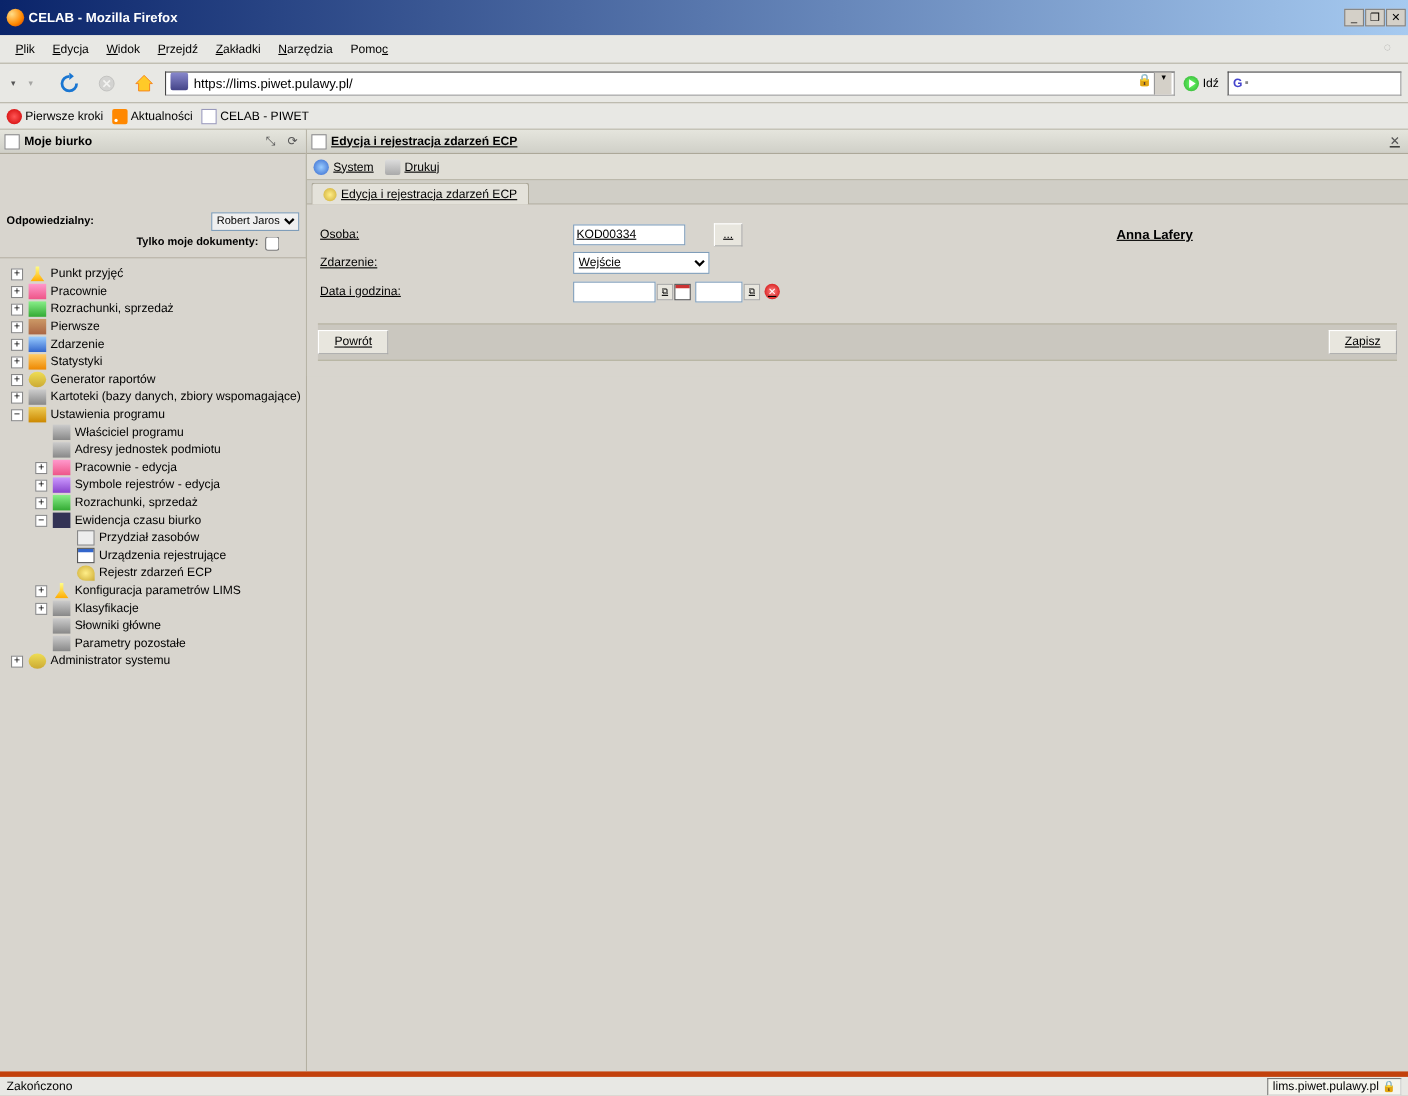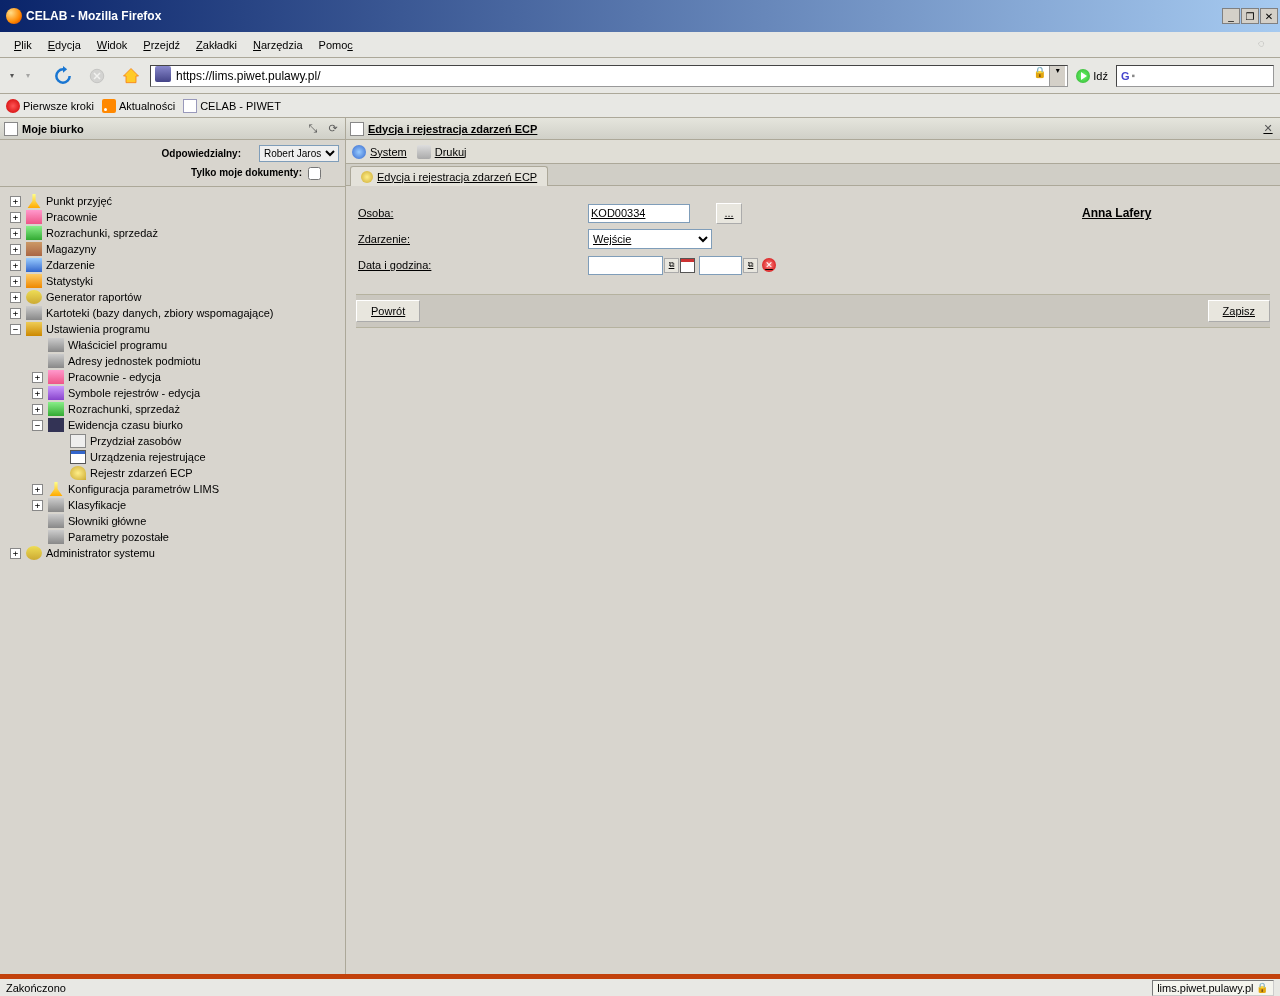--- a/index.html
+++ b/index.html
@@ -39,27 +39,27 @@
 .bookbar { height: 24px; background: #e8e8e4; border-bottom: 1px solid #aca899; display: flex; align-items: center; padding: 0 6px; gap: 8px; }
 .bookbar .bm { display: flex; align-items: center; gap: 3px; }
 .bm .bicon { width: 14px; height: 14px; }
 .bicon.red { background: radial-gradient(#f55,#c00); border-radius: 50%; }
 .bicon.rss { background: #f80; border-radius: 2px; position: relative; }
 .bicon.rss::after { content: ""; position: absolute; left: 2px; bottom: 2px; width: 3px; height: 3px; background: #fff; border-radius: 50%; }
 .bicon.doc { background: #fff; border: 1px solid #99b; }
 
 
 .main-split { flex: 1; display: flex; min-height: 0; }
-.sidebar { width: 346px; background: #d8d5ce; border-right: 1px solid #aca899; display: flex; flex-direction: column; }
+.sidebar { width: 279px; background: #d8d5ce; border-right: 1px solid #aca899; display: flex; flex-direction: column; }
 .panel-title { height: 22px; background: linear-gradient(#e5e5dd, #d0d0c8); border-bottom: 1px solid #aca899; display: flex; align-items: center; padding: 0 4px; gap: 4px; }
 .panel-title .ticon { width: 14px; height: 14px; background: #fff; border: 1px solid #888; }
 .panel-title .pt-text { flex: 1; font-weight: bold; }
 .panel-title .pact { width: 16px; height: 16px; display: flex; align-items: center; justify-content: center; color: #555; }
 
-.resp-row { display: flex; align-items: center; justify-content: flex-end; padding: 5px 6px 3px; gap: 18px; }
+.resp-row { display: flex; align-items: center; justify-content: space-between; padding: 5px 6px 3px; gap: 18px; margin-top: 48px; }
 .resp-row label { font-weight: bold; font-size: 10px; }
 .resp-row select { width: 80px; height: 17px; font-size: 10px; border: 1px solid #7f9db9; }
 .only-row { display: flex; justify-content: flex-end; padding: 2px 6px 6px; gap: 6px; border-bottom: 1px solid #aca899; }
 .only-row label { font-weight: bold; font-size: 10px; }
 .only-row input { width: 13px; height: 13px; margin-right: 18px; }
 
 .tree { flex: 1; overflow: auto; background: #d8d5ce; padding: 6px 2px; }
 .tree-node { display: flex; align-items: center; height: 16px; white-space: nowrap; }
 .tree-node .tw { width: 11px; height: 11px; border: 1px solid #888; background: #fff; font-size: 9px; line-height: 9px; text-align: center; margin-right: 2px; color: #000; font-family: monospace; }
 .tree-node .tw.blank { border: none; background: transparent; }
@@ -238,21 +238,21 @@
           <span class="nlabel">Pracownie</span>
         </div>
       <div class="tree-node ind1">
           <span class="tw">+</span>
           <span class="nicon ic-green"></span>
           <span class="nlabel">Rozrachunki, sprzedaż</span>
         </div>
       <div class="tree-node ind1">
           <span class="tw">+</span>
           <span class="nicon ic-book"></span>
-          <span class="nlabel">Magazyny</span>
+          <span class="nlabel">Pierwsze</span>
         </div>
       <div class="tree-node ind1">
           <span class="tw">+</span>
           <span class="nicon ic-blue"></span>
           <span class="nlabel">Zdarzenie</span>
         </div>
       <div class="tree-node ind1">
           <span class="tw">+</span>
           <span class="nicon ic-chart"></span>
           <span class="nlabel">Statystyki</span>

